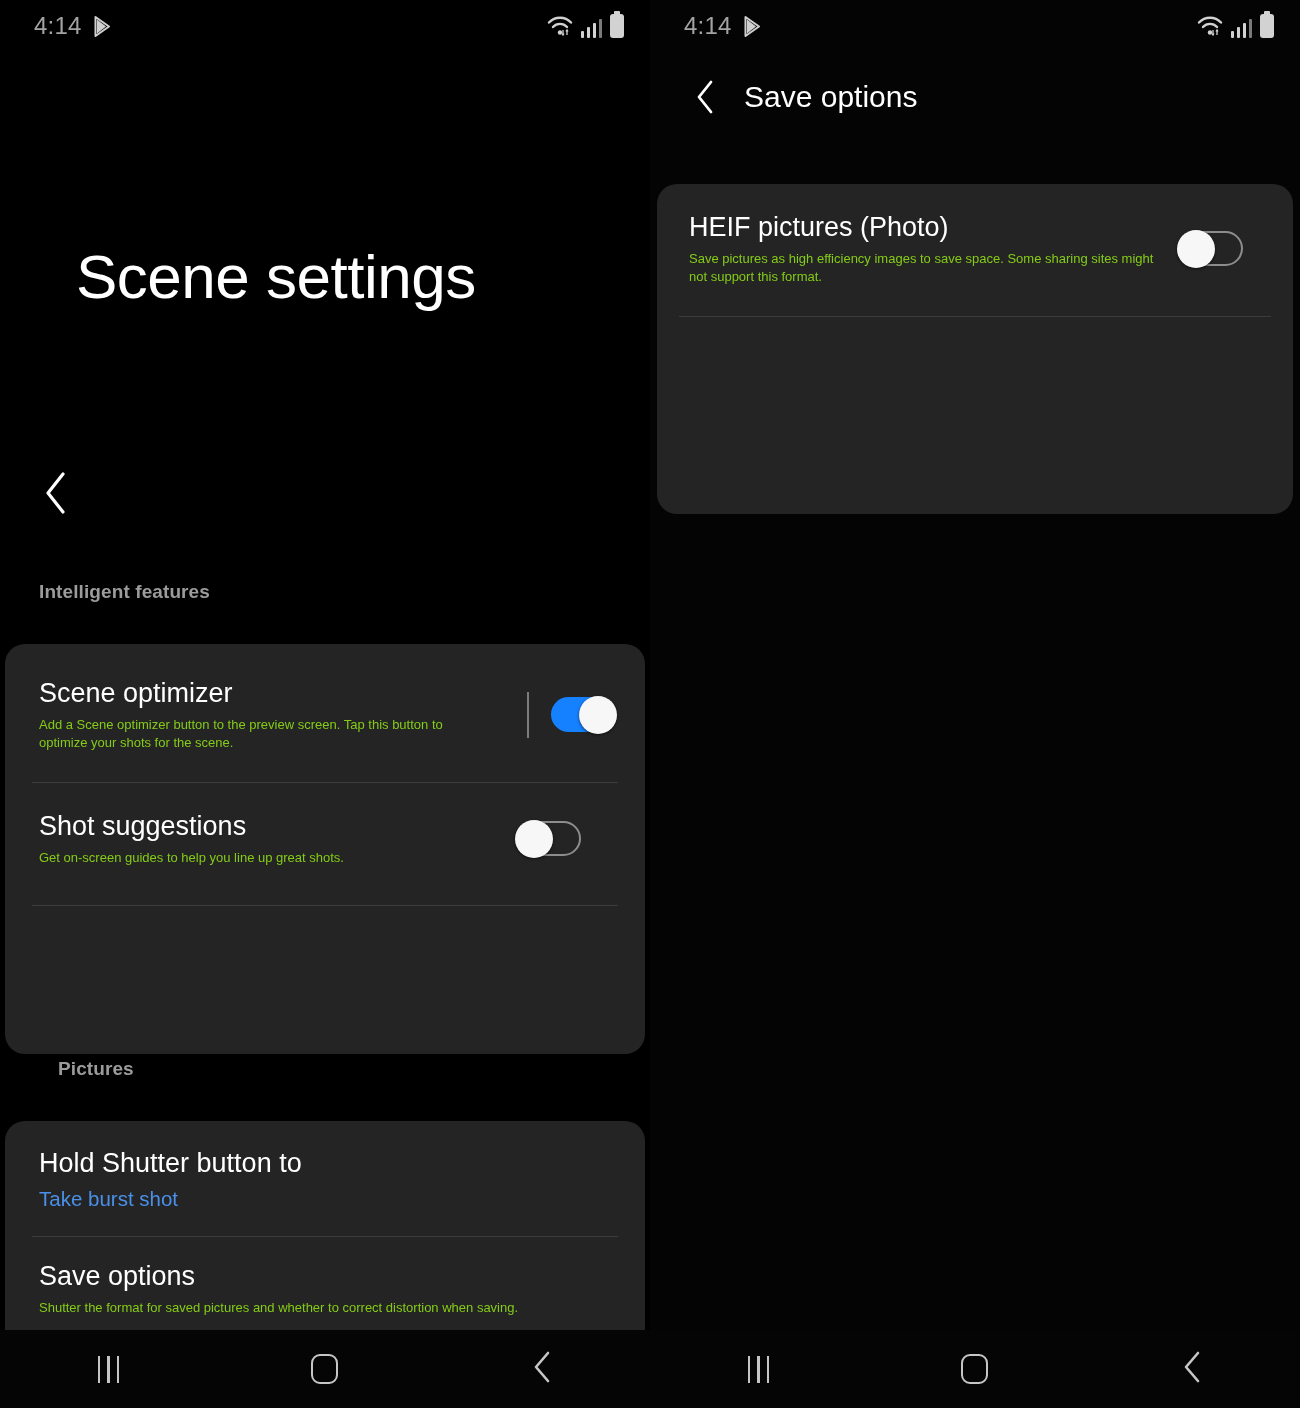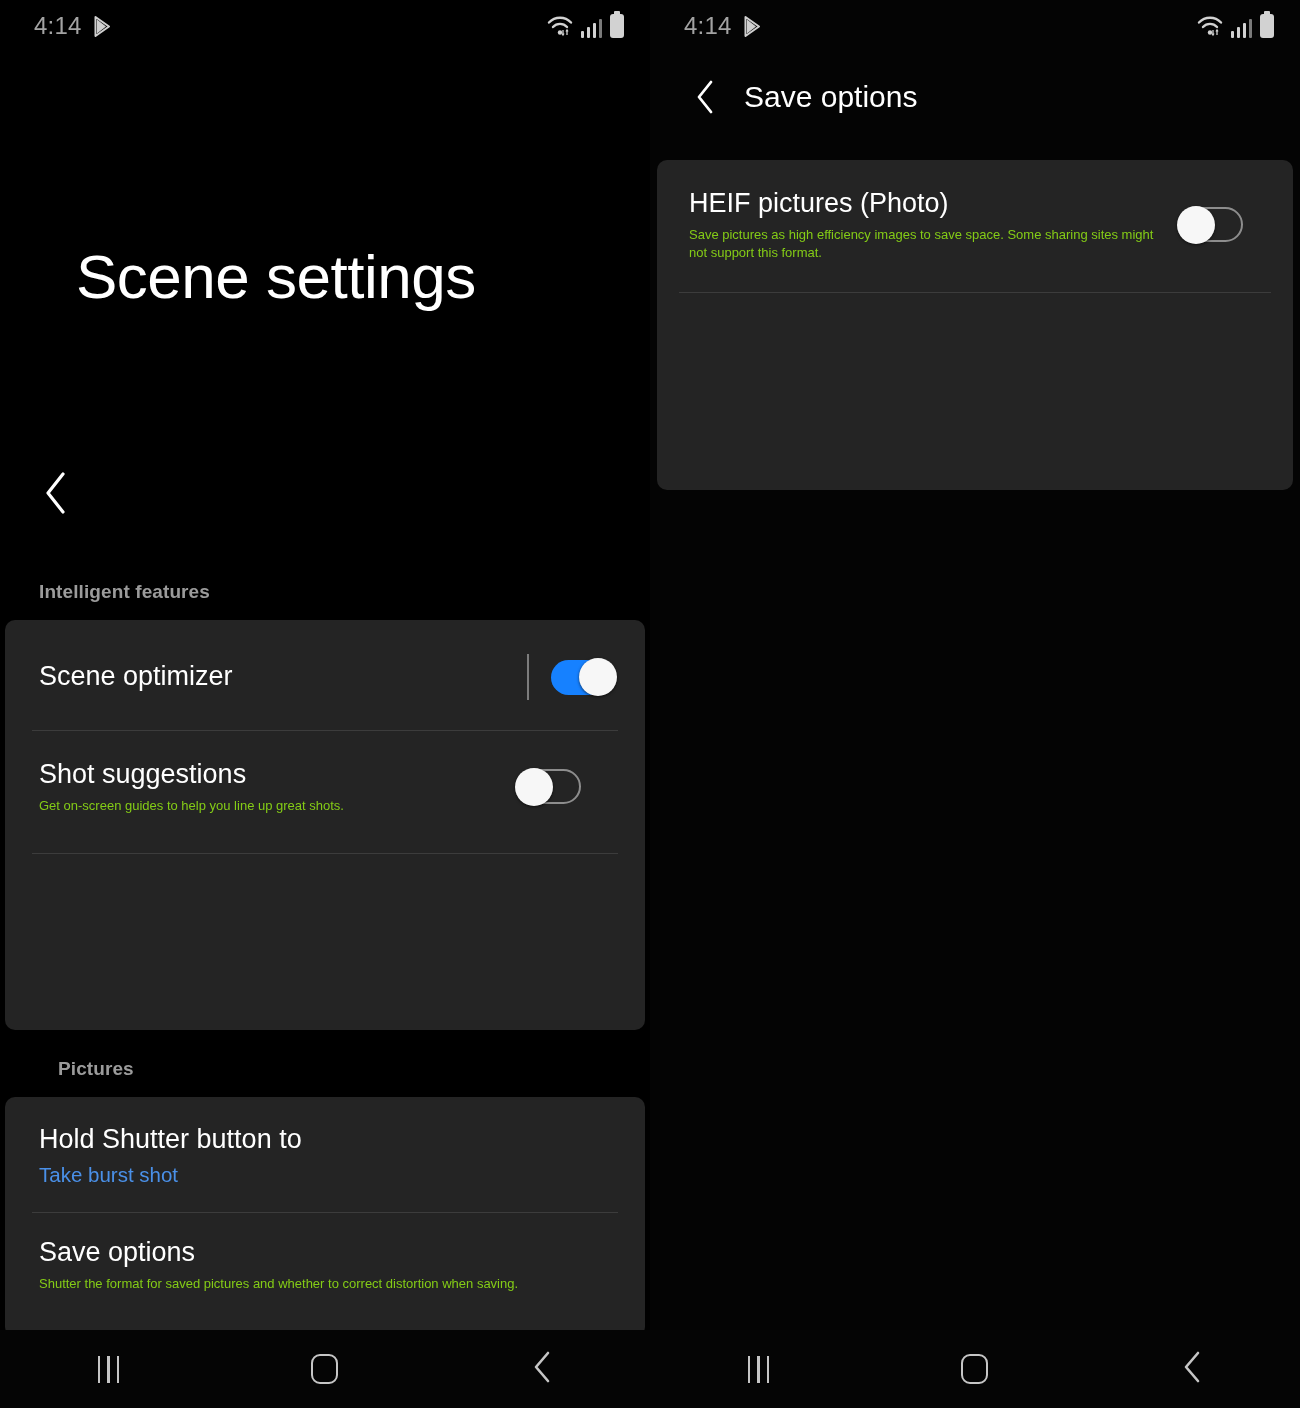--- a/index.html
+++ b/index.html
@@ -50,21 +50,21 @@
     display: flex; align-items: center; justify-content: center; cursor: pointer;
   }
   .back-chevron svg, .hdr-back svg { display: block; }
 
   .section-label {
     position: absolute; left: 39px;
     font-size: 19px; color: #9b9b9b; font-weight: 700; letter-spacing: .1px;
   }
   .card {
     position: absolute; left: 5px; width: 640px;
-    background: #242424; border-radius: 10px;
+    background: #242424; border-radius: 20px; margin-top: 24px;
   }
 
   .row { position: relative; padding: 0; }
   .row-inner { display: flex; align-items: center; }
   .row-text { flex: 1 1 auto; min-width: 0; }
   .row-title { color: #fff; font-size: 27px; font-weight: 400; line-height: 1.15; }
   .row-desc { color: #84cc16; font-size: 13px; line-height: 1.38; margin-top: 7px; }
   .row-value { color: #4a90e8; font-size: 20.5px; line-height: 1.4; margin-top: 6px; }
   .hr {
     height: 1px; background: #3c3c3c; margin: 0 auto;
@@ -150,20 +150,21 @@
     </div>
 
     <div class="section-label" style="top:581px;">Intelligent features</div>
 
     <div class="card" style="top:620px;height:410px;">
 
       <div class="row" style="padding:34px 30px 30px 34px;">
         <div class="row-inner">
           <div class="row-text">
             <div class="row-title">Scene optimizer</div>
+            <div class="row-desc" style="max-width:450px;">Add a Scene optimizer button to the preview screen. Tap this button to optimize your shots for the scene.</div>
           </div>
           <div class="vdivider"></div>
           <div class="toggle on">
               <span class="knob"></span>
             </div>
         </div>
       </div>
 
       <div class="hr" style="width:586px;"></div>
 

